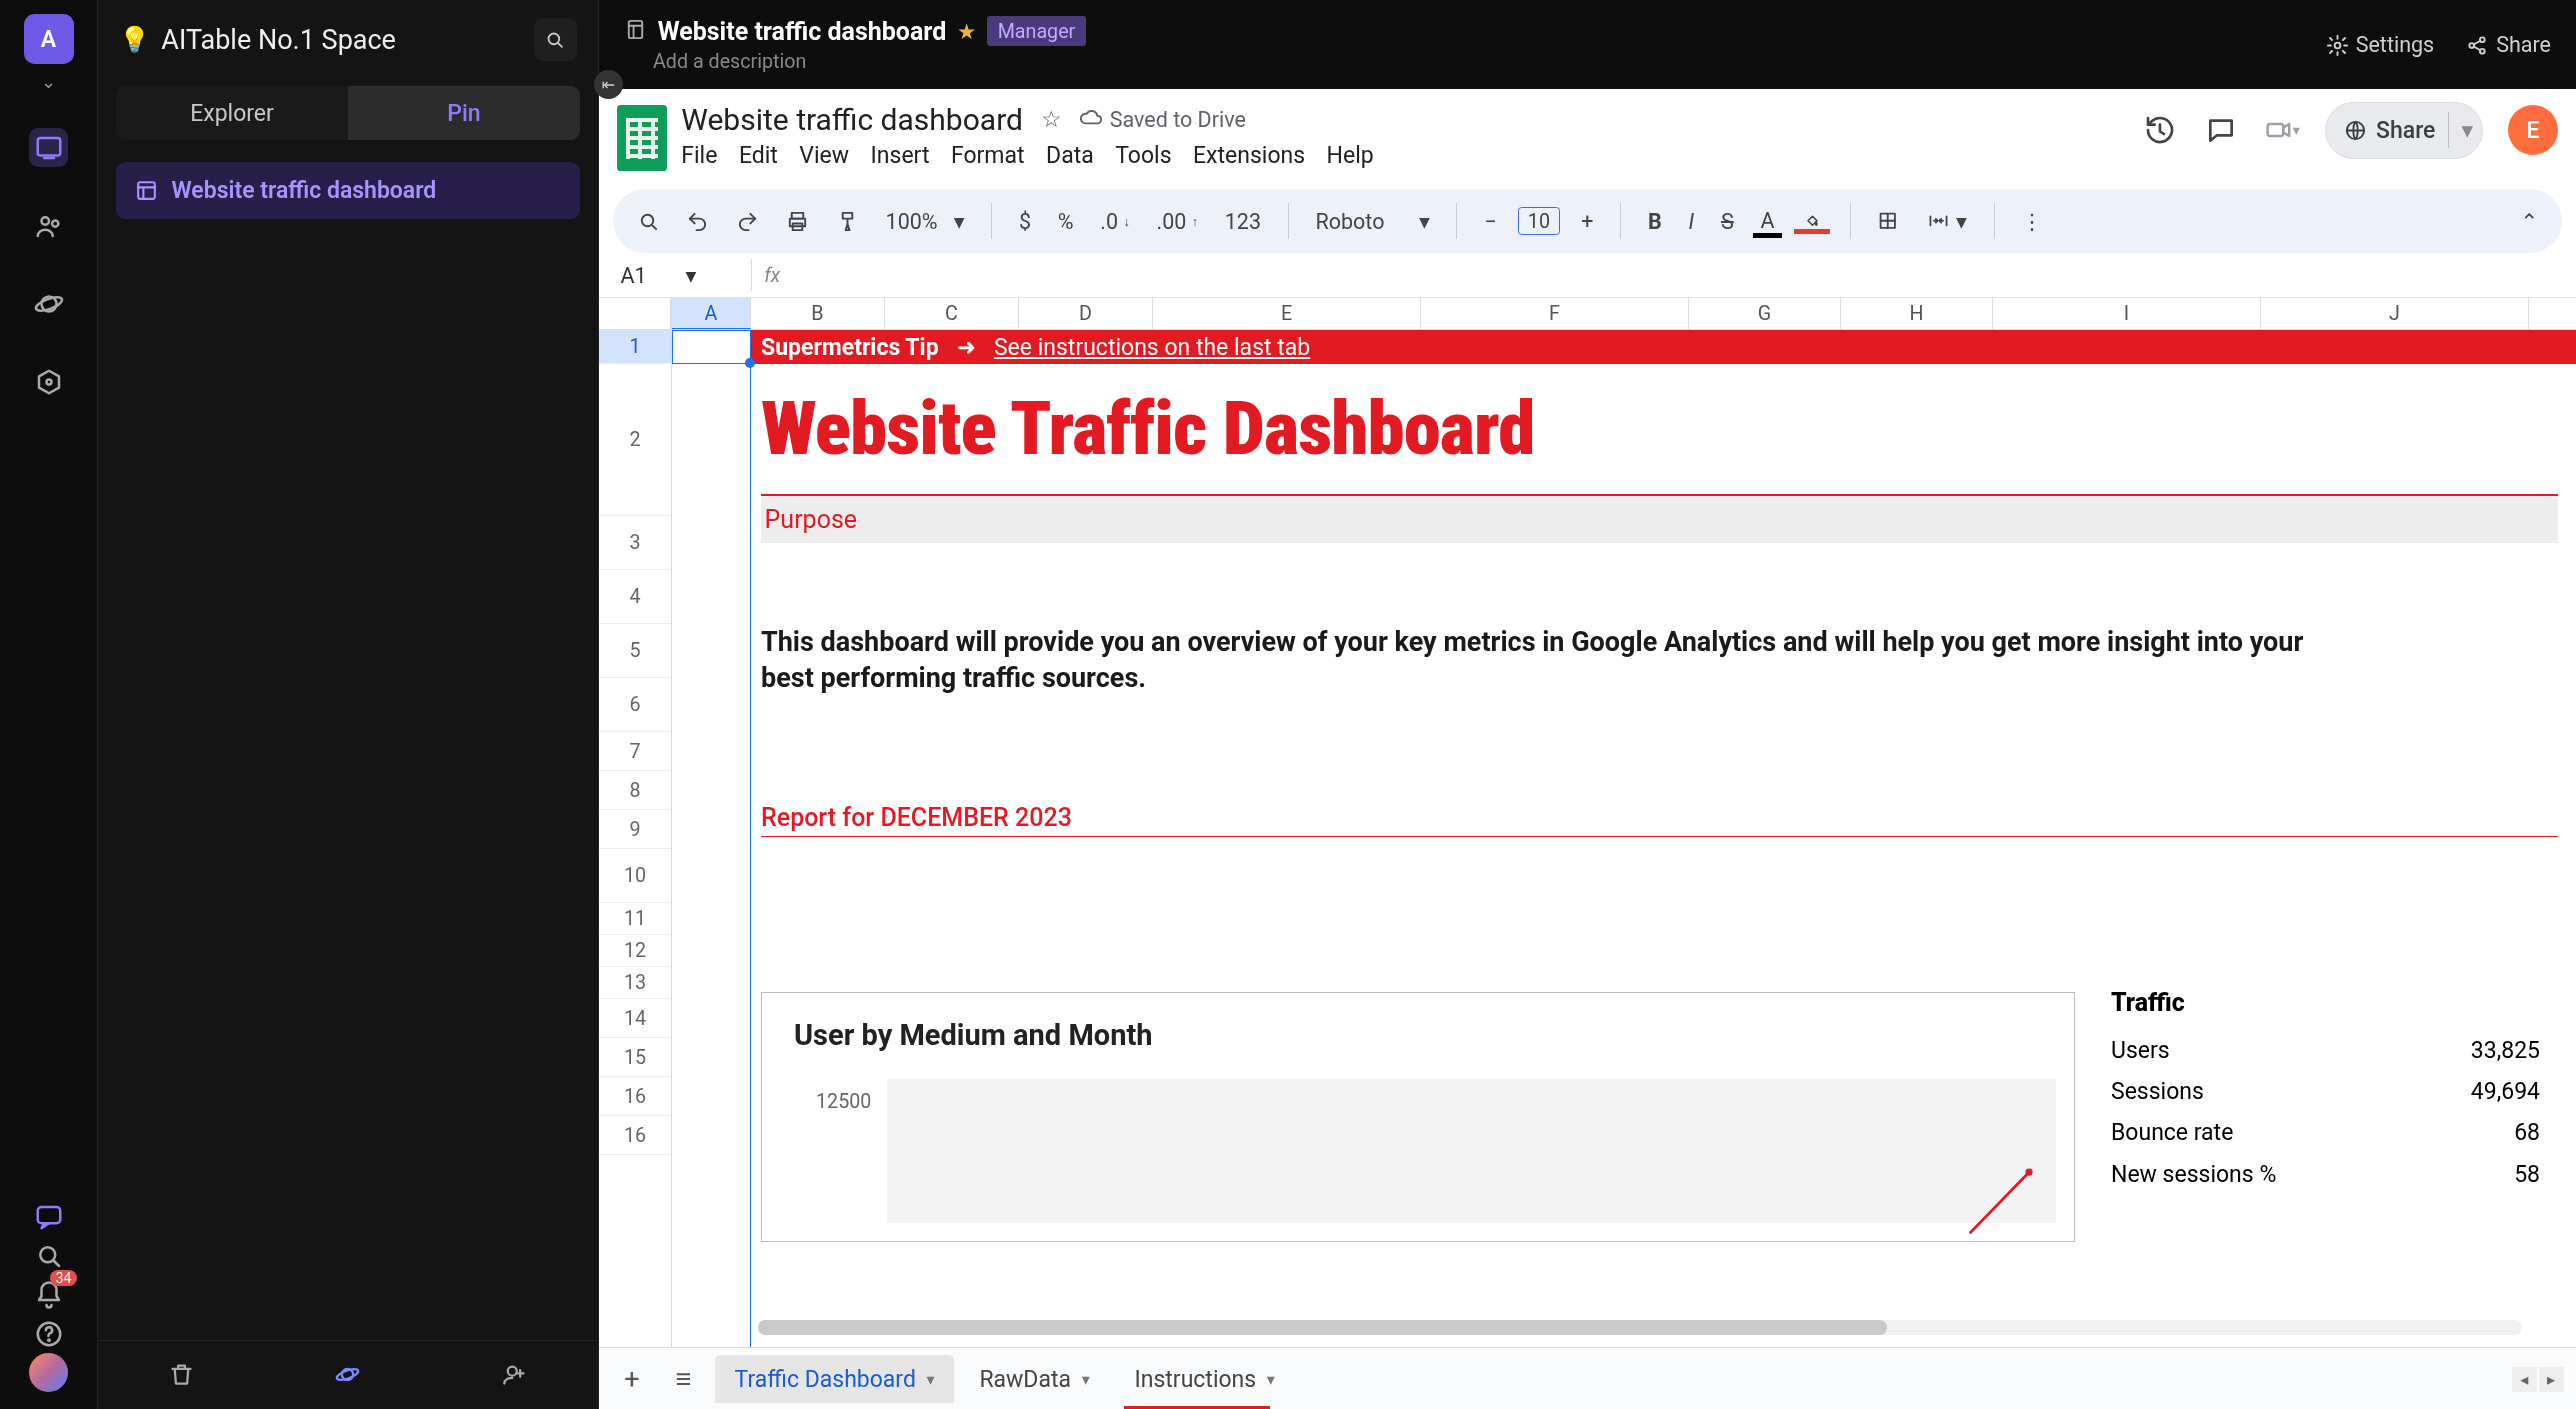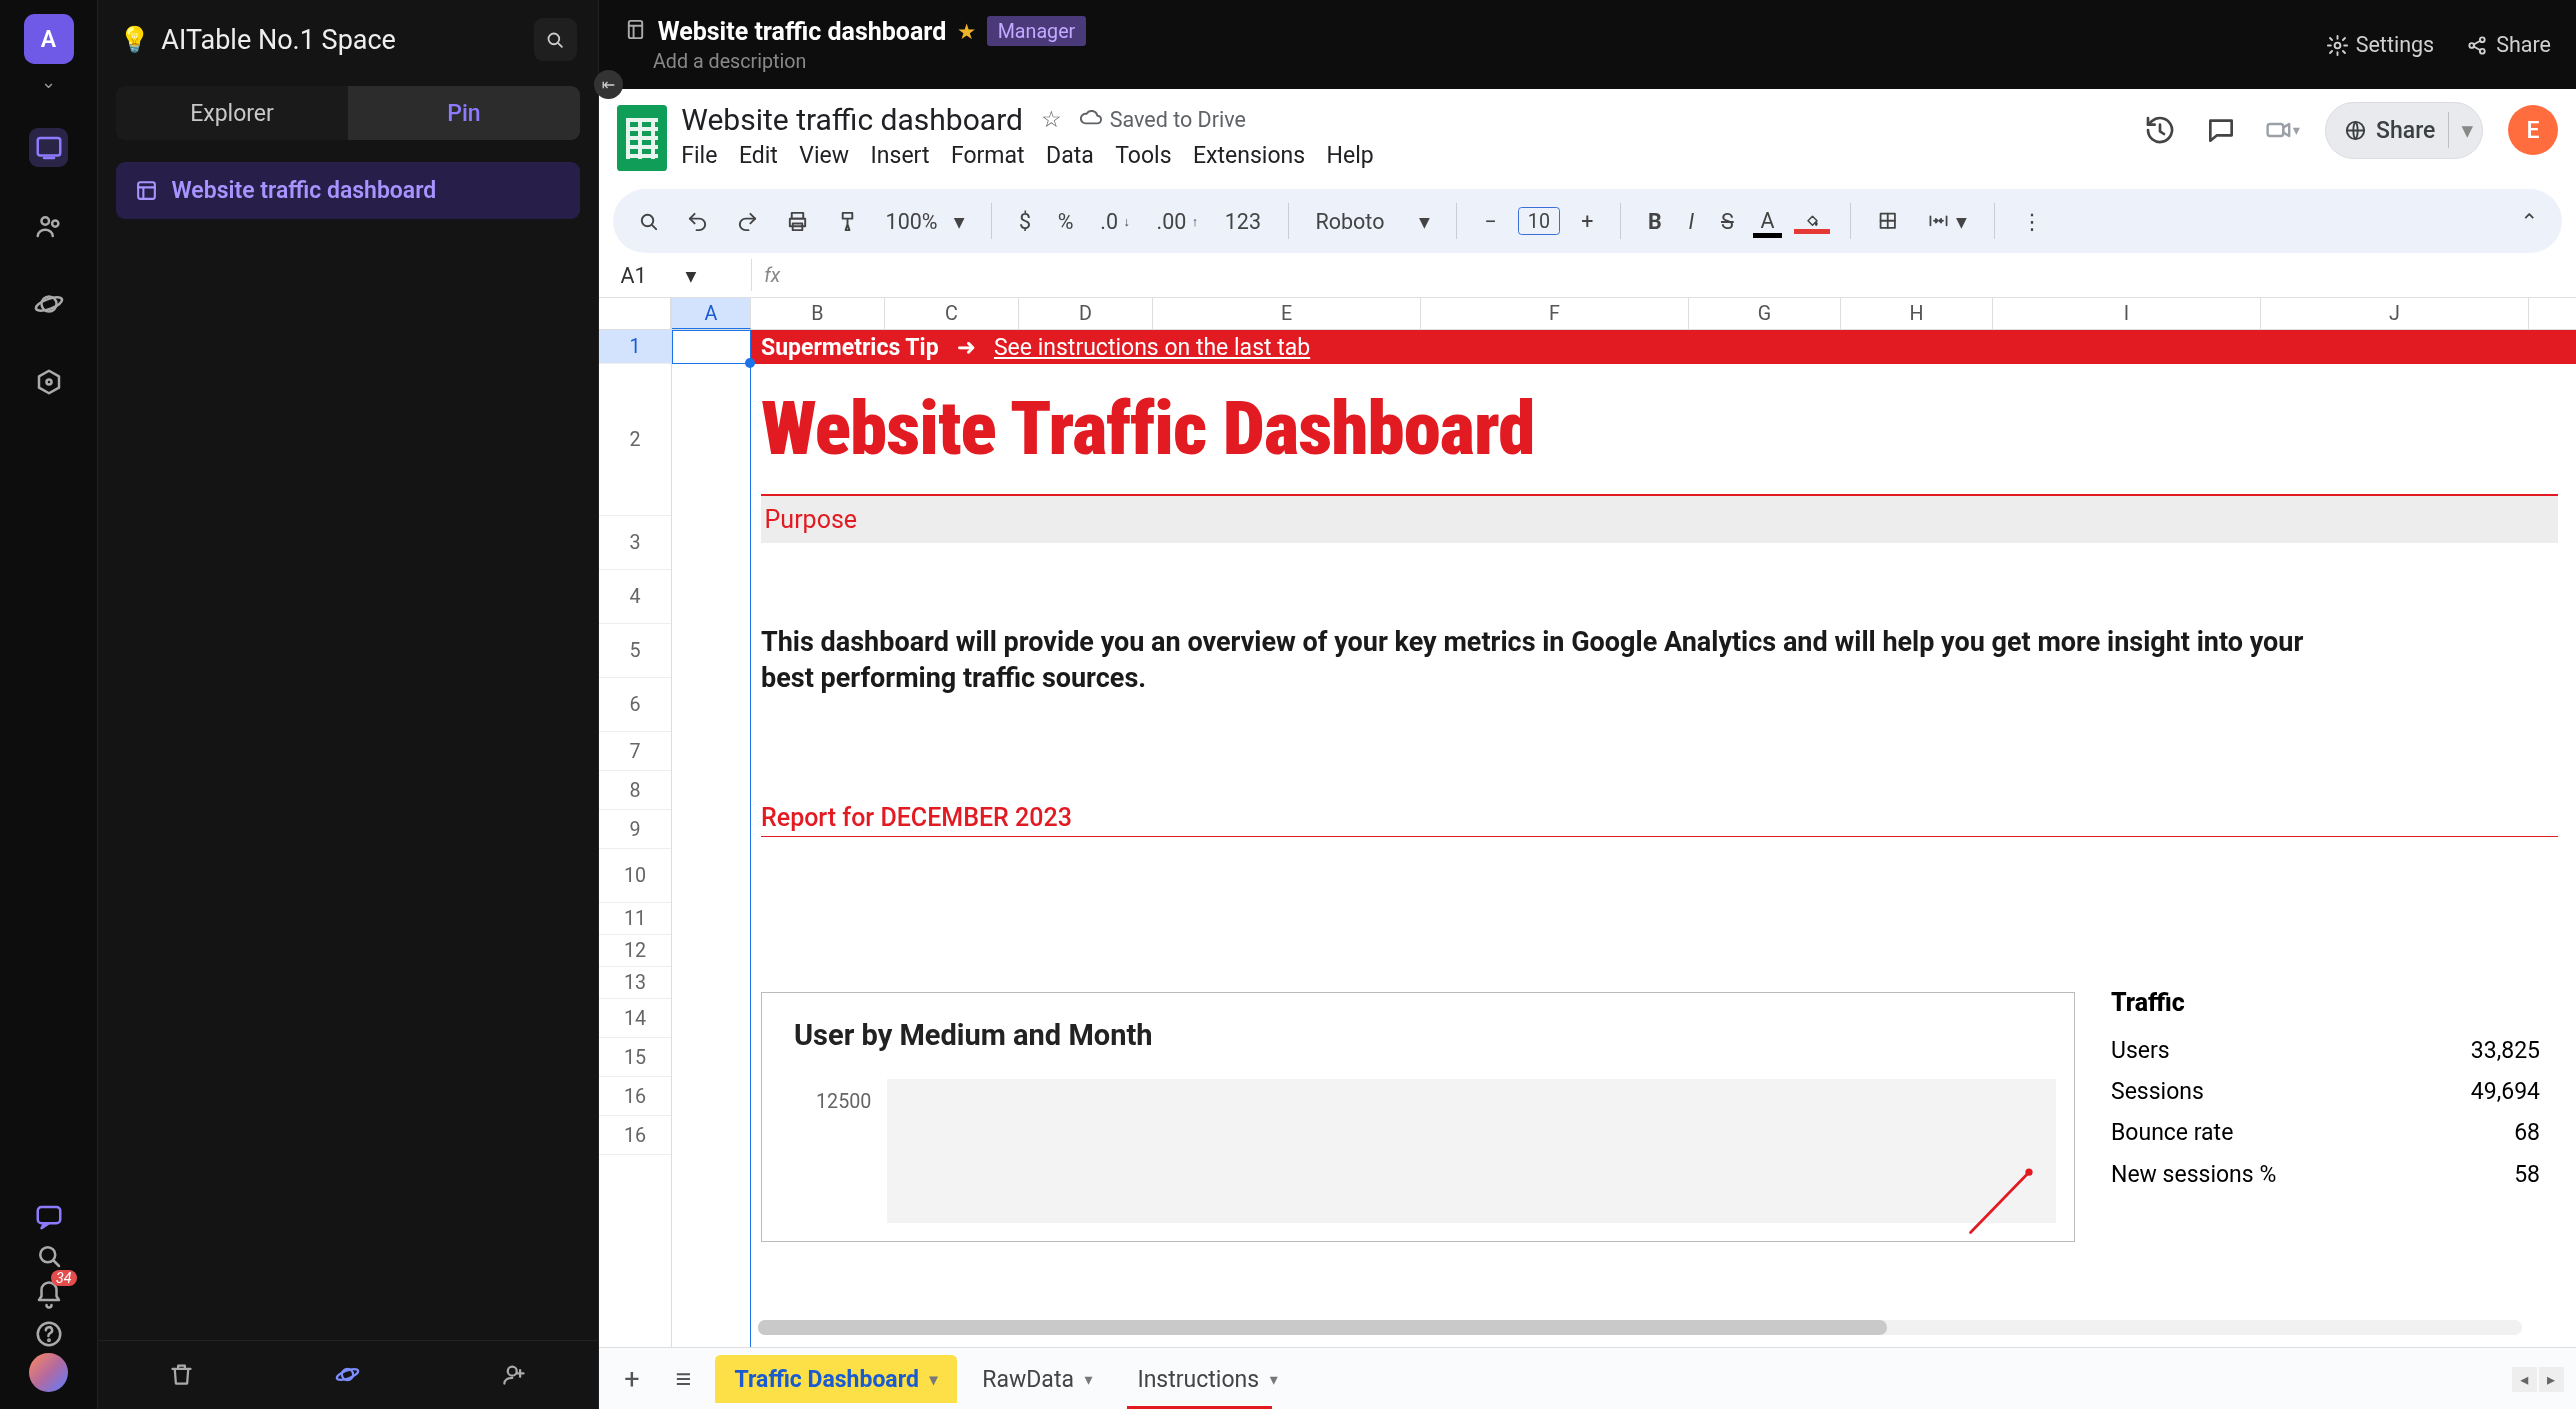--- a/index.html
+++ b/index.html
@@ -6,21 +6,21 @@
 body { width: 2576px; height: 1410px; background: #0d0d0d; display: flex; overflow: hidden; transform-origin: top left; }
 
 
 .rail { width: 98px; background: #0d0d0d; display: flex; flex-direction: column; align-items: center; padding-top: 14.3px; border-right: 0.9px solid #222; }
 .rail-avatar { width: 50px; height: 50px; border-radius: 10.7px; background: #6e5ae6; color: #fff; display: flex; align-items: center; justify-content: center; font-size: 23px; font-weight: 600; }
 .rail-chevron { color: #999; margin-top: 7.2px; font-size: 18px; }
 .rail-group { margin-top: 36px; display: flex; flex-direction: column; gap: 39px; align-items: center; }
 .rail-icon { width: 39px; height: 39px; display: flex; align-items: center; justify-content: center; color: #aaa; border-radius: 9px; position: relative; }
 .rail-icon.active { background: #2a2546; color: #8d7bff; }
 .rail-icon svg { width: 30px; height: 30px; }
-.rail-bottom { margin-top: auto; margin-bottom: 18px; display: flex; flex-direction: column; align-items: center; font-style: italic; }
+.rail-bottom { margin-top: auto; margin-bottom: 18px; display: flex; flex-direction: column; align-items: center; }
 .rail-badge { position: absolute; top: -5.4px; right: -9px; background: #e54d4d; color: #fff; font-size: 14.3px; border-radius: 9px; padding: 0 5.4px; min-width: 21.5px; text-align: center; }
 .rail-photo { width: 39px; height: 39px; border-radius: 50%; background: linear-gradient(135deg,#ff8a5c,#b46a9f,#5c7dff); }
 
 
 .sidebar { width: 501px; background: #141414; display: flex; flex-direction: column; border-right: 0.9px solid #222; }
 .sb-top { display: flex; align-items: center; padding: 18px 21.5px; gap: 10.7px; }
 .sb-title { color: #eee; font-size: 27px; font-weight: 400; flex: 1; }
 .sb-bulb { font-size: 25px; }
 .sb-search { width: 43px; height: 43px; border-radius: 9px; background: #1f1f1f; display: flex; align-items: center; justify-content: center; color: #ccc; }
 .sb-tabs { display: flex; margin: 7.2px 18px 0 18px; background: #1a1a1a; border-radius: 9px; height: 54px; overflow: hidden; }
@@ -111,21 +111,21 @@
 .metrics { position: absolute; right: 36px; top: 658px; width: 429px; }
 .metrics-title { font-size: 25px; font-weight: 800; margin-bottom: 12.5px; }
 .metric-row { display: flex; justify-content: space-between; font-size: 23px; padding: 7.2px 0; }
 
 .hscroll { position: absolute; left: 86px; right: 54px; bottom: 12.5px; height: 14.3px; background: #f1f1f1; border-radius: 7.2px; }
 .hscroll-thumb { position: absolute; left: 0; width: 64%; top: 0; bottom: 0; background: #c9c9c9; border-radius: 7.2px; }
 
 .gs-tabs { height: 63px; border-top: 0.9px solid #ddd; display: flex; align-items: center; gap: 10.7px; padding: 0 12.5px; background: #f9fbfd; }
 .gs-tabs .plus, .gs-tabs .menu { width: 41px; text-align: center; color: #555; font-size: 27px; }
 .sheet-tab { padding: 0 19.7px; height: 48px; display: flex; align-items: center; gap: 10.7px; font-size: 23px; color: #444; border-radius: 5.4px 5.4px 0 0; }
-.sheet-tab.active { background: #fde047; color: #1a5bd0; font-weight: 700; text-align: center; }
+.sheet-tab.active { background: #e5e5e5; color: #1a5bd0; font-weight: 400; text-align: center; }
 .sheet-tab .caret { color: #777; font-size: 16px; }
 .sheet-tab.instructions { position: relative; }
 .sheet-tab.instructions::after { content: ""; position: absolute; left: 9px; right: 25px; bottom: -7.2px; height: 4.5px; background: #e21b22; }
 .tab-nav { margin-left: auto; display: flex; gap: 1.8px; }
 .tab-nav span { width: 25px; height: 25px; background: #eee; display: flex; align-items: center; justify-content: center; font-size: 16px; color: #666; }
 
 svg { stroke: currentColor; fill: none; stroke-width: 2; stroke-linecap: round; stroke-linejoin: round; }
 </style>
 </head>
 <body>

